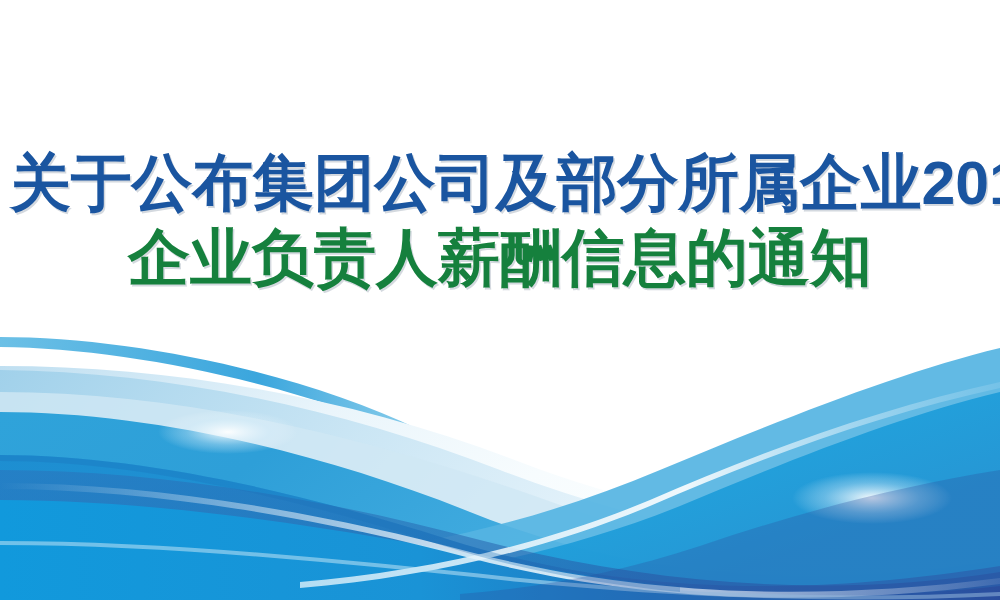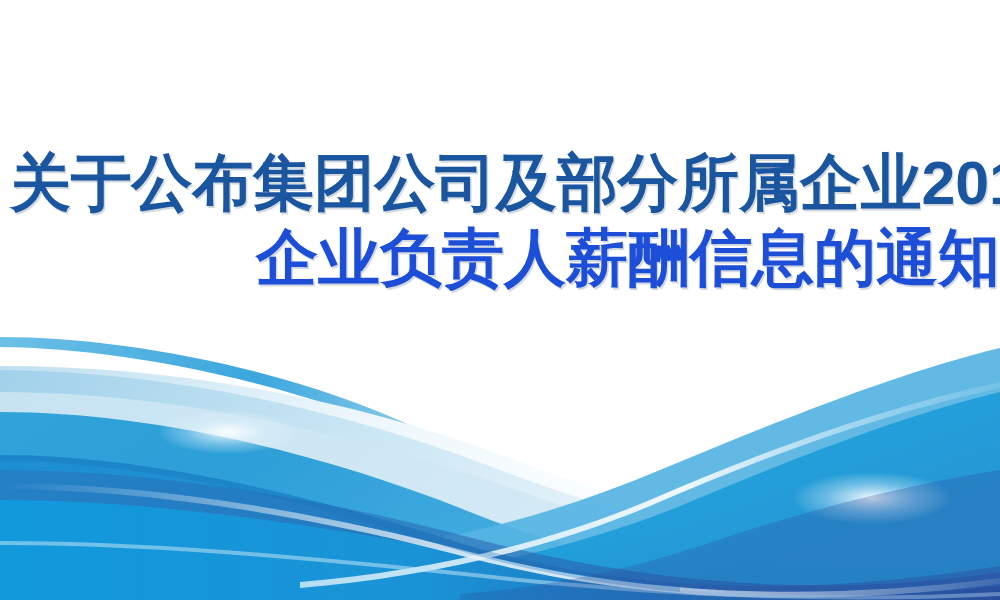--- a/index.html
+++ b/index.html
@@ -183,16 +183,16 @@
 
     <path d="M0,455 C 140,455 300,492 450,540 C 520,562 600,578 680,586
              L680,592 C 596,584 514,568 444,546 C 296,498 138,461 0,461 Z" fill="#1b6fba" opacity="0.30"></path>
 
     <path d="M1000,470 C 900,486 800,512 700,546 C 620,572 540,588 460,594
              L460,600 L1000,600 Z" fill="#2a4e9e" opacity="0.30"></path>
   </svg>
 
   <div id="title-block">
     <span id="title-line-1" class="title-line" style="color: rgb(26, 85, 160);">关于公布集团公司及部分所属企业2017年度</span>
-    <span id="title-line-2" class="title-line" style="color: #1d4ed8; text-align: right;">企业负责人薪酬信息的通知</span>
+    <span id="title-line-2" class="title-line" style="color: #15803d;">企业负责人薪酬信息的通知</span>
   </div>
 
 </div>
 
 </body></html>

